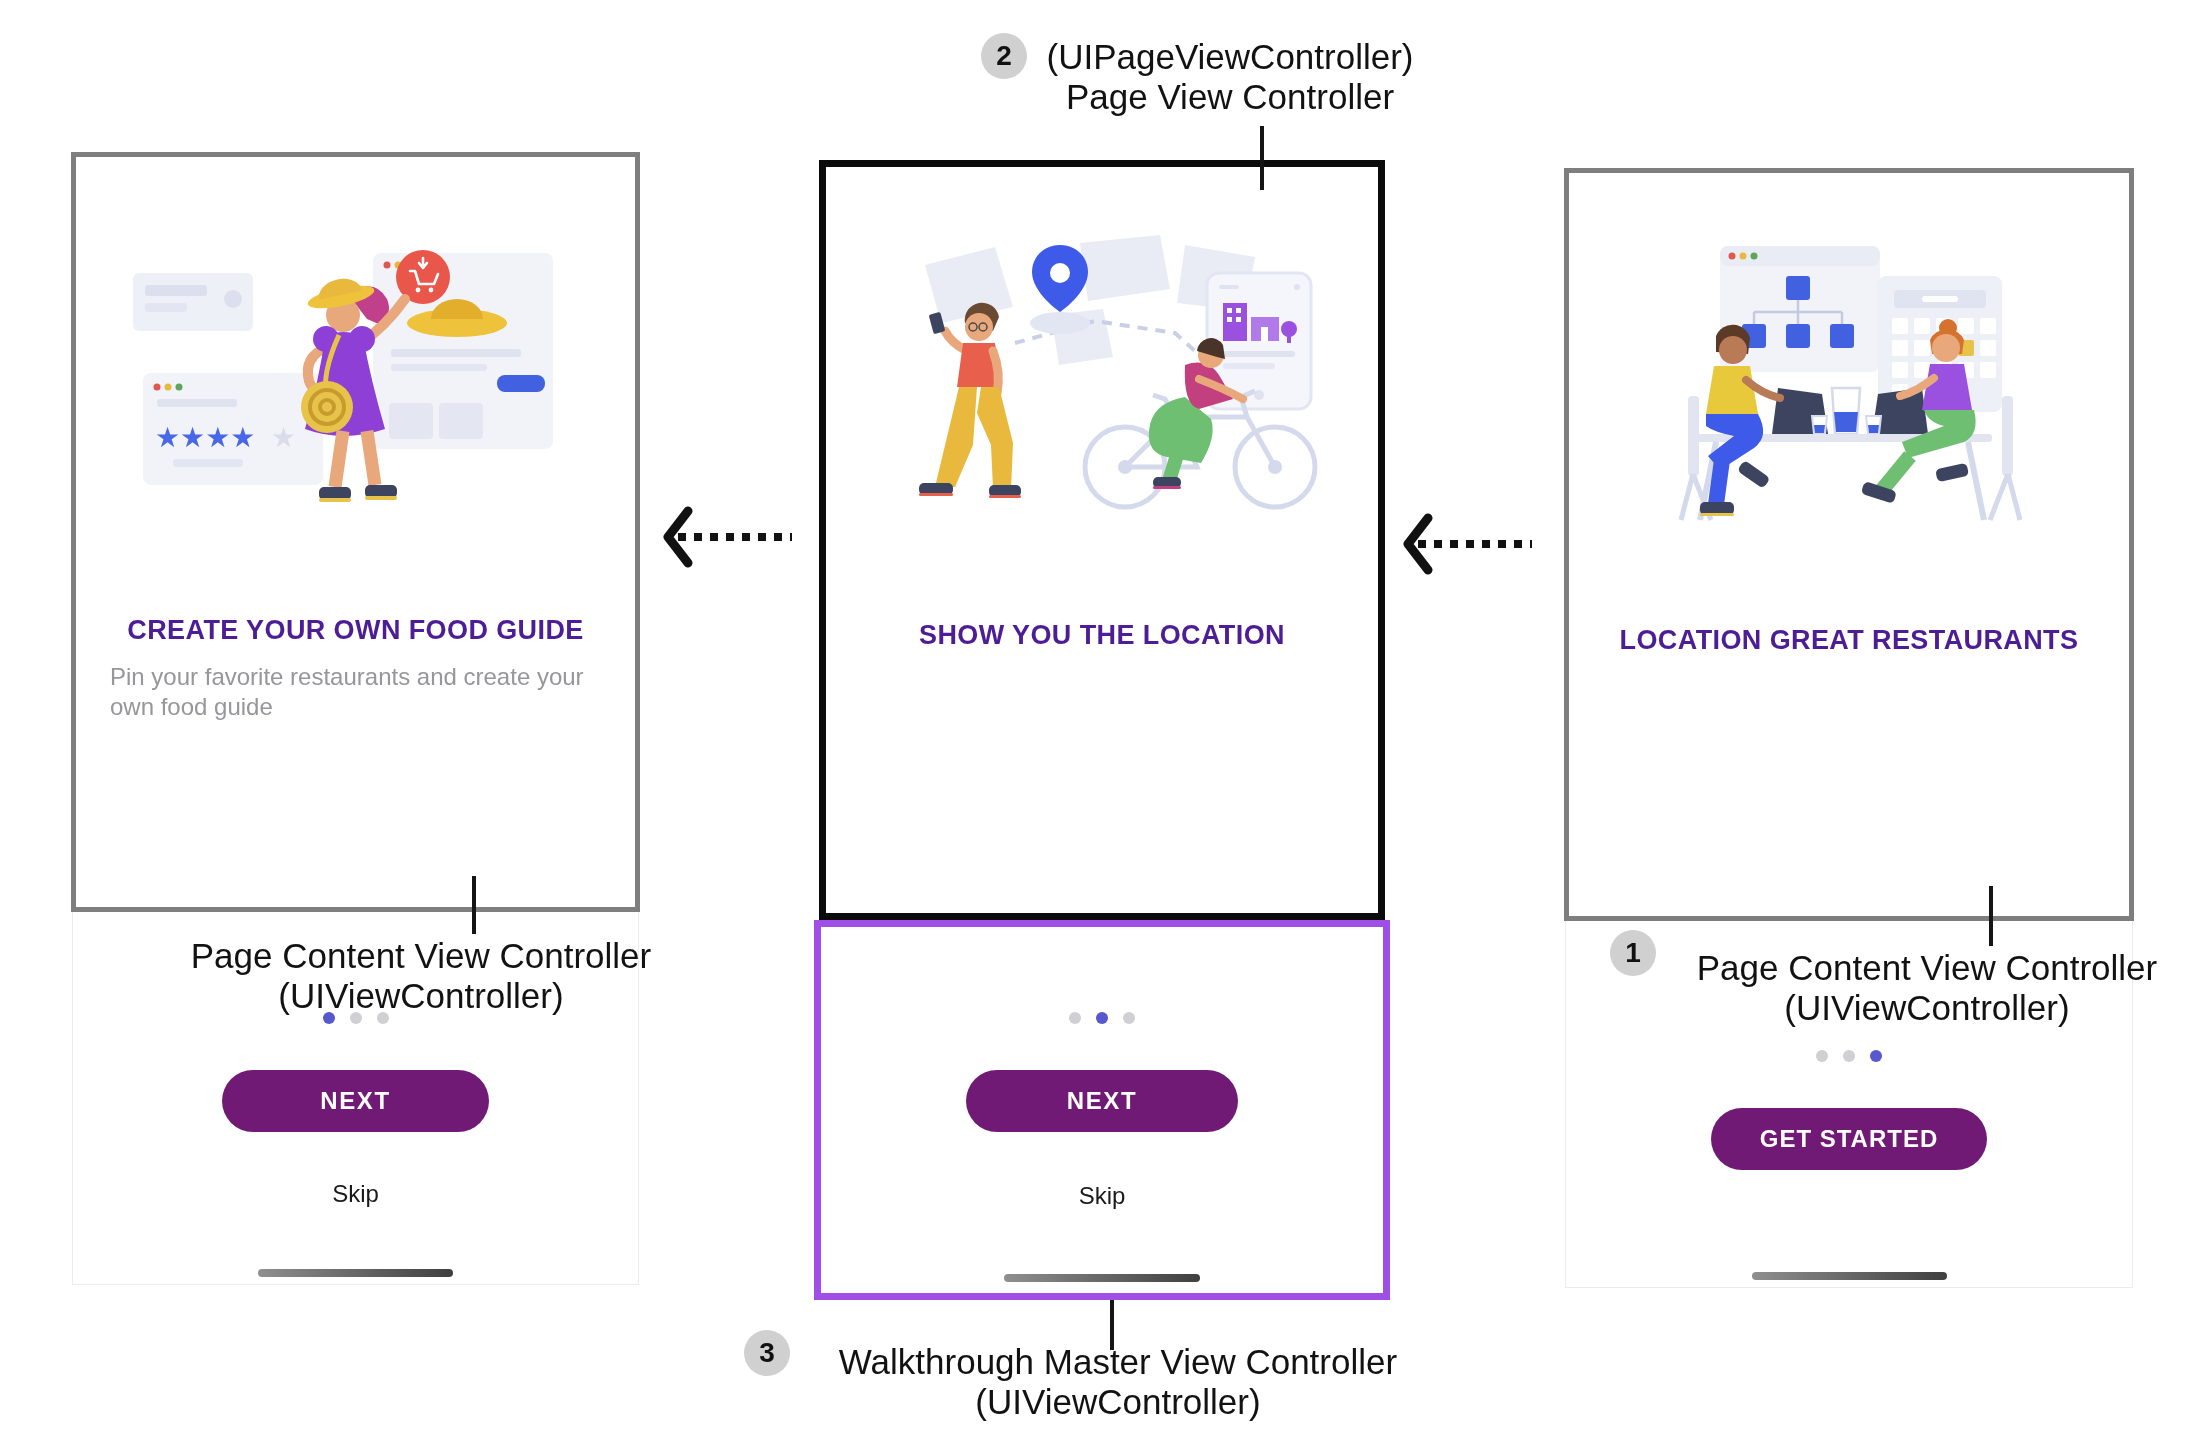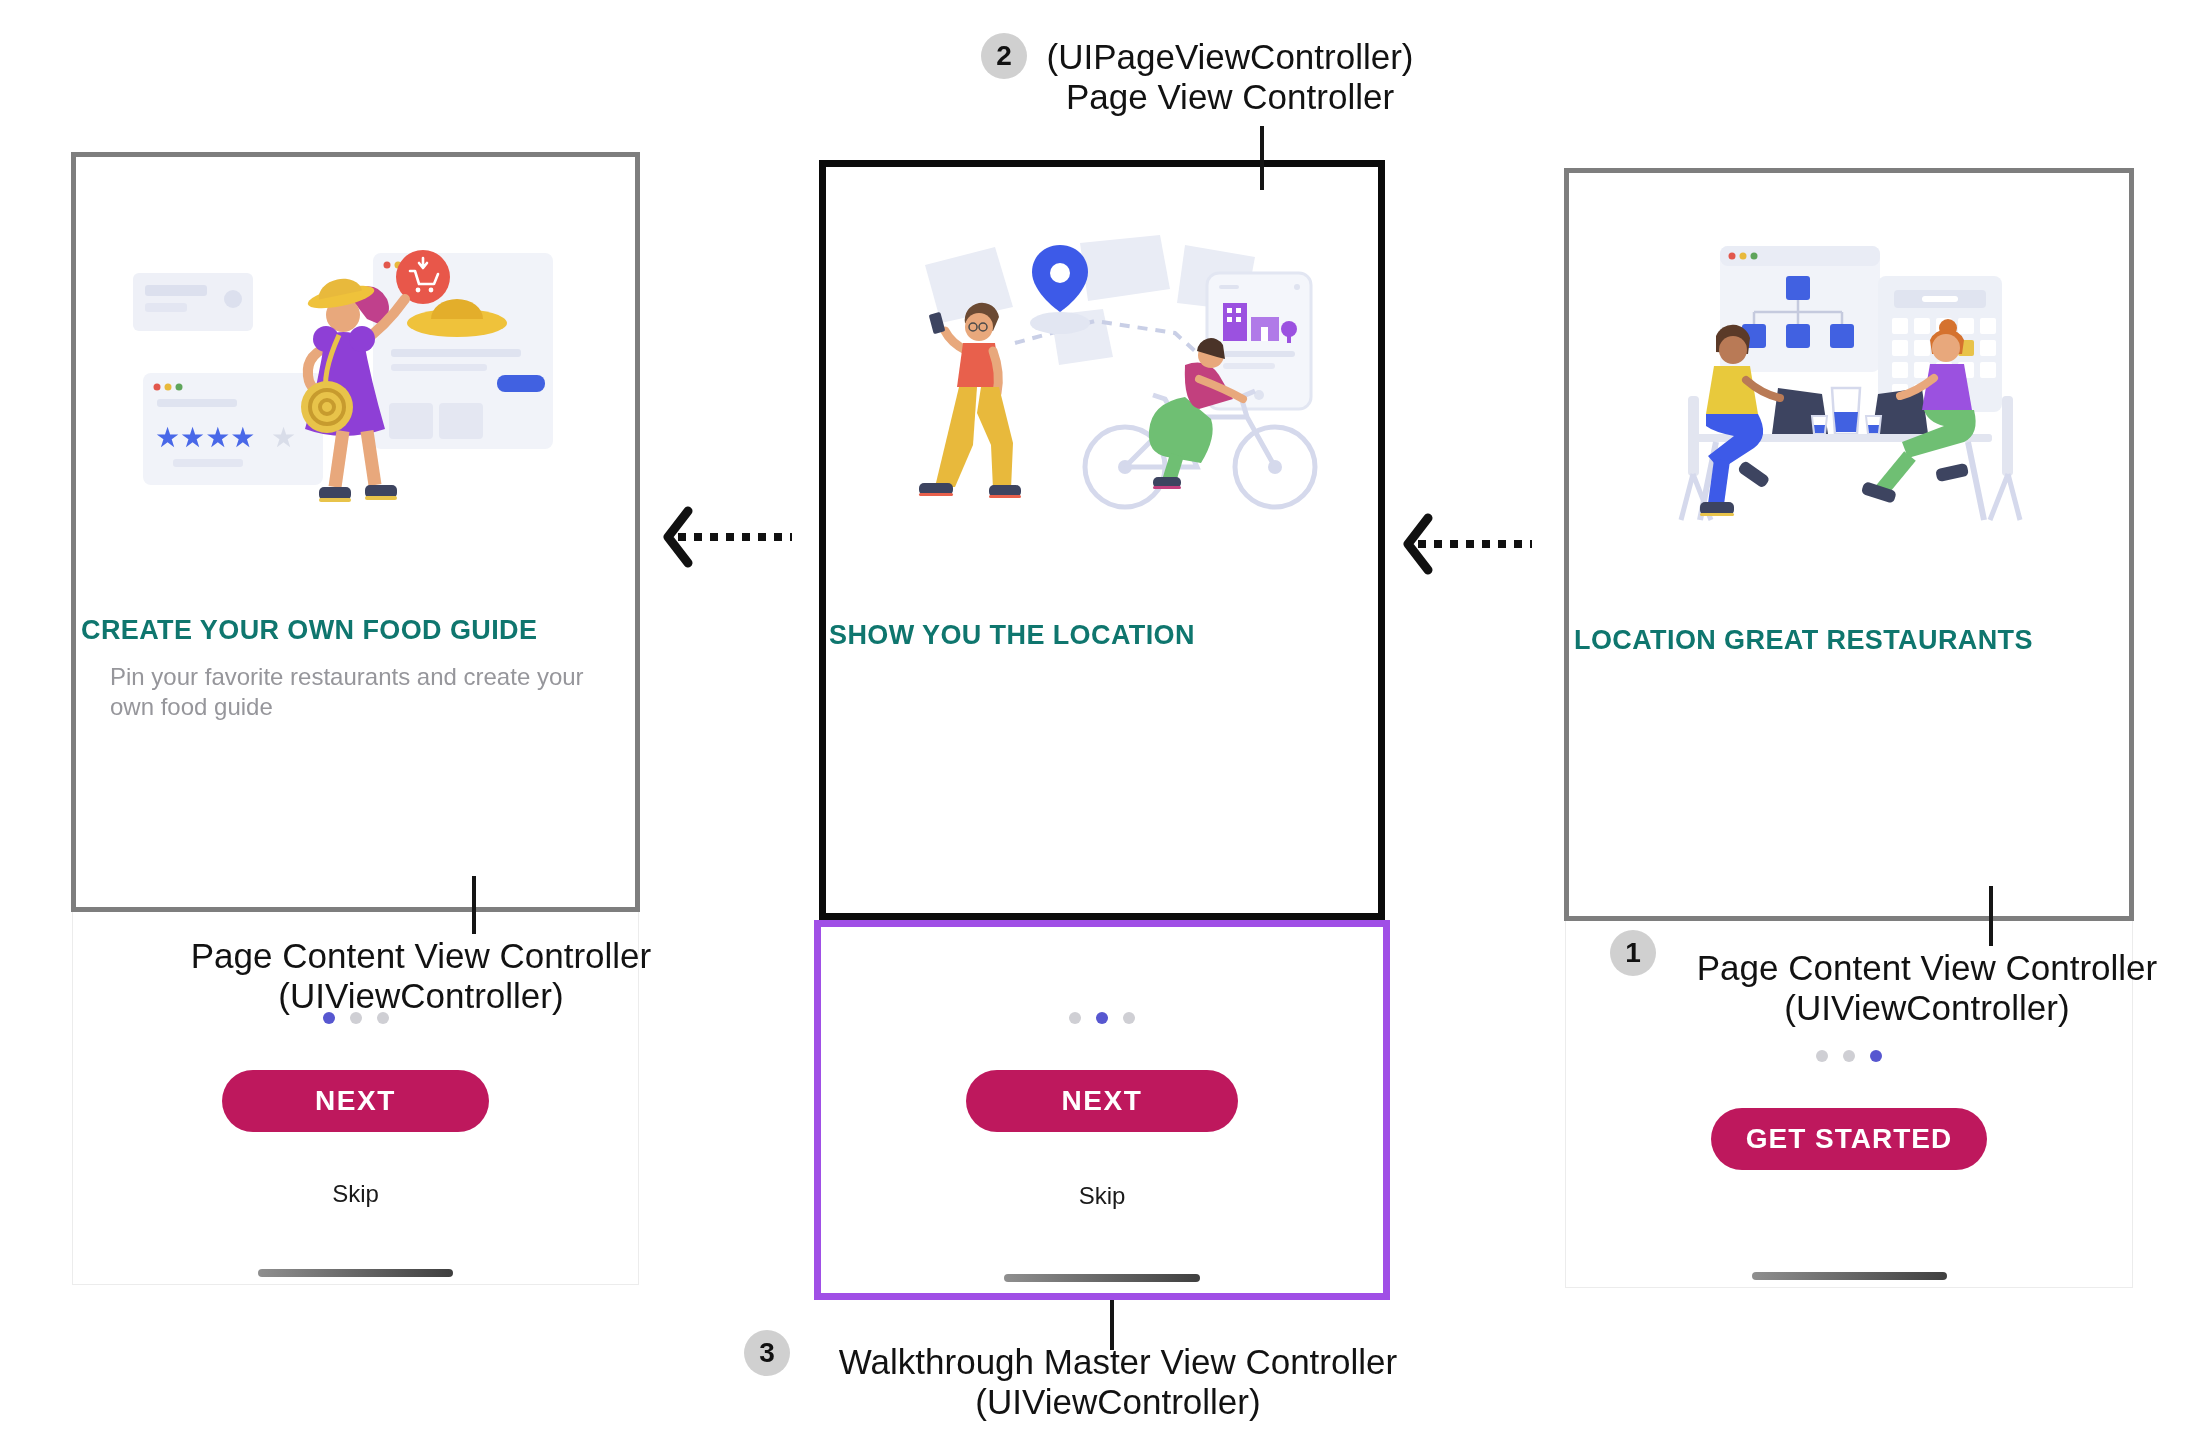--- a/index.html
+++ b/index.html
@@ -8,25 +8,25 @@
 
   
   .frame{position:absolute;background:#ffffff;box-sizing:border-box;}
   .frame.gray{border:5px solid #7E7E7E;}
   .frame.black{border:7px solid #0B0B0B;}
   .frame.purple{border:7px solid #A04FE6;}
   .lower{position:absolute;background:#ffffff;box-sizing:border-box;
          border:1px solid #ECECEC;border-top:none;}
 
   
-  .scr-title{position:absolute;text-align:left;font-size:27px;font-weight:bold;
-             color:#0f766e;letter-spacing:.4px;}
+  .scr-title{position:absolute;text-align:center;font-size:27px;font-weight:bold;
+             color:#4c1d95;letter-spacing:.4px;}
   .scr-sub{position:absolute;font-size:24px;line-height:30px;color:#96969B;}
-  .pill-button{position:absolute;background:#be185d;border-radius:32px;display:flex;
-               align-items:center;justify-content:center;color:#ffffff;font-size:28px;
+  .pill-button{position:absolute;background:#701a75;border-radius:32px;display:flex;
+               align-items:center;justify-content:center;color:#ffffff;font-size:24px;
                font-weight:bold;letter-spacing:1.6px;cursor:pointer;border:none;}
   .skip{position:absolute;text-align:center;font-size:24px;color:#1a1a1a;cursor:pointer;}
   .dots{position:absolute;display:flex;justify-content:center;gap:15px;}
   .dot{width:12px;height:12px;border-radius:50%;background:#CFCFD4;display:inline-block;}
   .dot.active{background:#5757D0;}
   .homebar{position:absolute;height:8px;border-radius:4px;
            background:linear-gradient(90deg,#8F8F8F,#3F3F3F);}
 
   
   .ann{position:absolute;display:flex;align-items:flex-start;gap:13px;}

